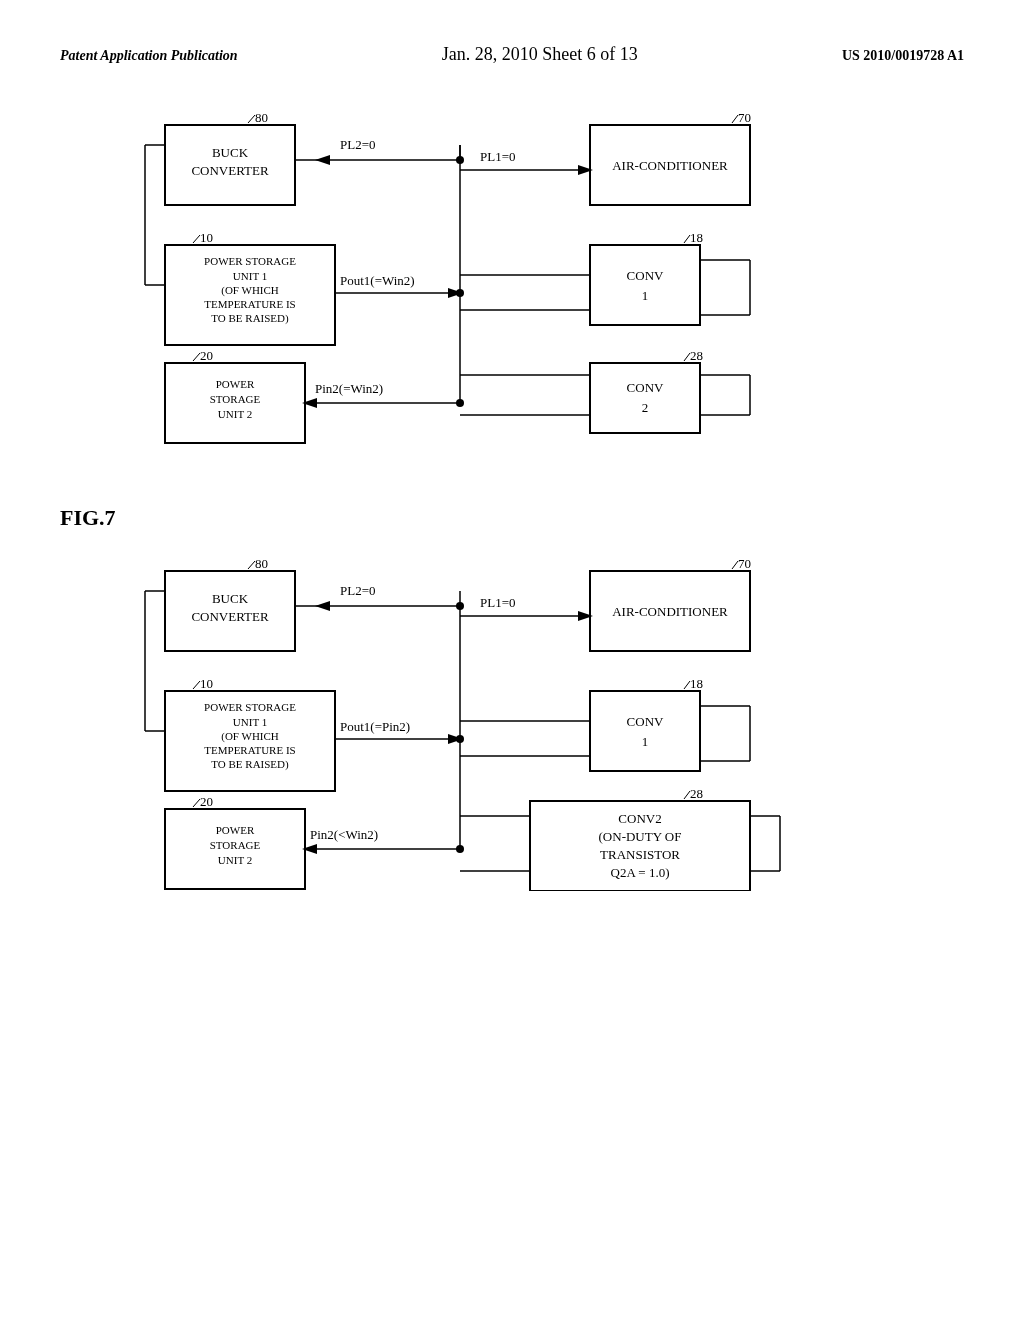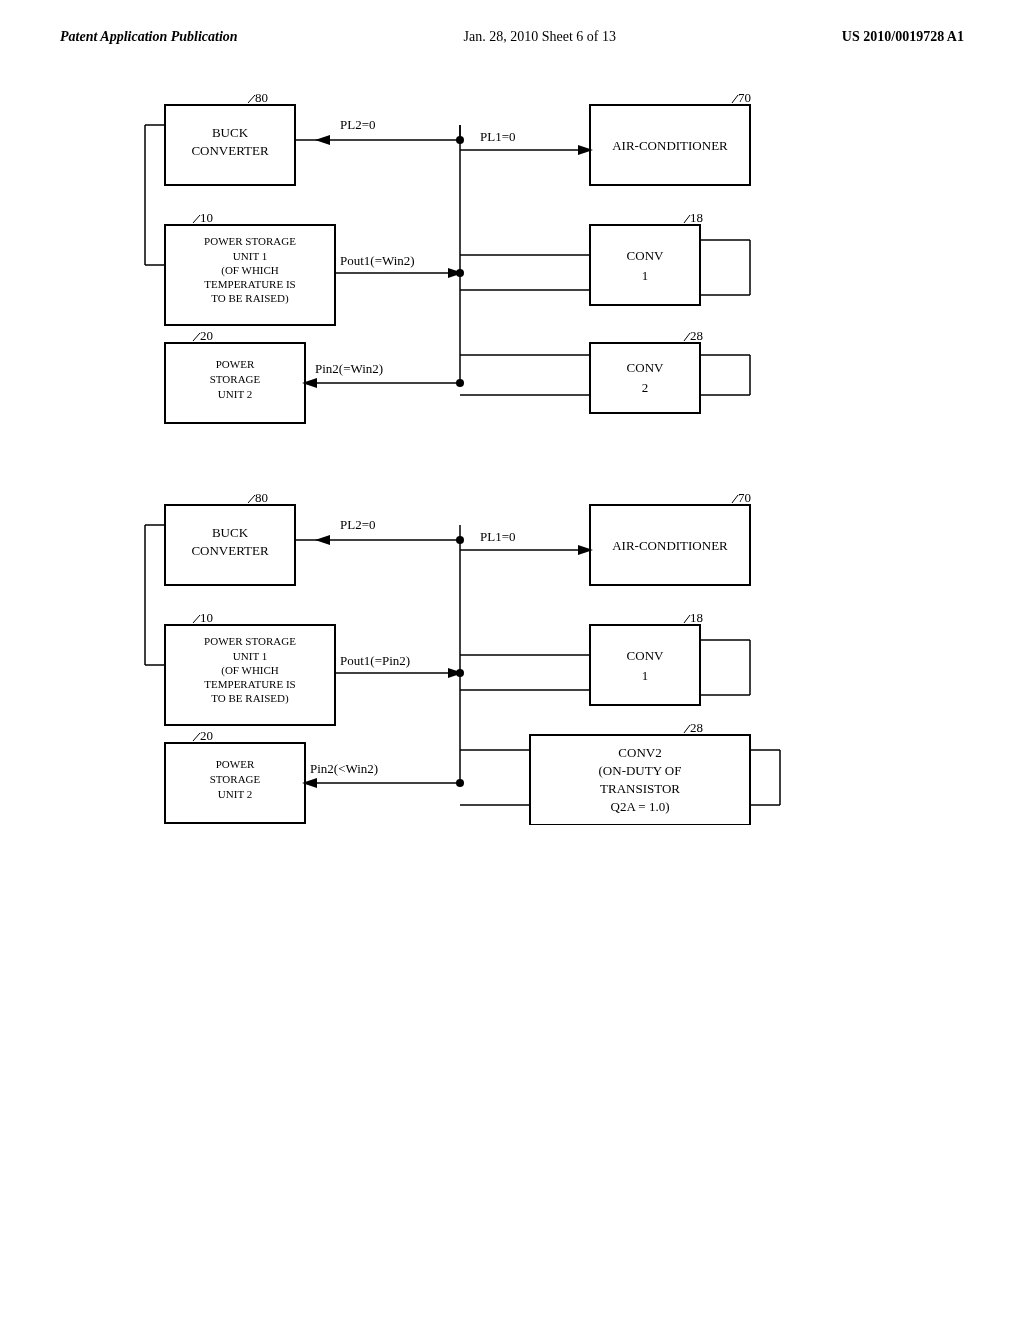--- a/index.html
+++ b/index.html
@@ -9,34 +9,34 @@
       width: 1024px;
       min-height: 1320px;
       position: relative;
       overflow-x: hidden;
     }
 
     .page {
       width: 1024px;
       min-height: 1320px;
       background: #fff;
-      padding: 29px 60px;
+      padding: 44px 60px;
     }
 
     
     .header {
       display: flex;
       justify-content: space-between;
       align-items: baseline;
       margin-bottom: 40px;
       font-size: 14px;
     }
 
     .header-left { font-style: italic; font-weight: bold; }
-    .header-center { font-size: 14px; }
+    .header-center { font-size: 18px; }
     .header-right { font-size: 14px; font-weight: bold; }
 
     
     .figure-section {
       margin-bottom: 60px;
     }
 
     .fig-label {
       font-size: 22px;
       font-weight: bold;
@@ -168,20 +168,21 @@
         <circle cx="360" cy="55" r="4" fill="#000"></circle>
         <line x1="360" y1="55" x2="360" y2="40" stroke="#000" stroke-width="1.5"></line>
 
         <line x1="195" y1="55" x2="360" y2="55" stroke="#000" stroke-width="0"></line>
 
       </svg>
     </div>
   </div>
 
   <div class="figure-section">
+    <div class="fig-label">FIG.7</div>
 
     <div class="diagram">
       <svg class="diagram-svg" viewBox="0 0 820 340" xmlns="http://www.w3.org/2000/svg">
 
         <line x1="45" y1="40" x2="45" y2="180" stroke="#000" stroke-width="1.5"></line>
         <line x1="45" y1="40" x2="65" y2="40" stroke="#000" stroke-width="1.5"></line>
         <line x1="45" y1="180" x2="65" y2="180" stroke="#000" stroke-width="1.5"></line>
 
         <rect x="65" y="20" width="130" height="80" fill="none" stroke="#000" stroke-width="2"></rect>
         <text x="155" y="17" font-size="13" font-family="Times New Roman">80</text>

